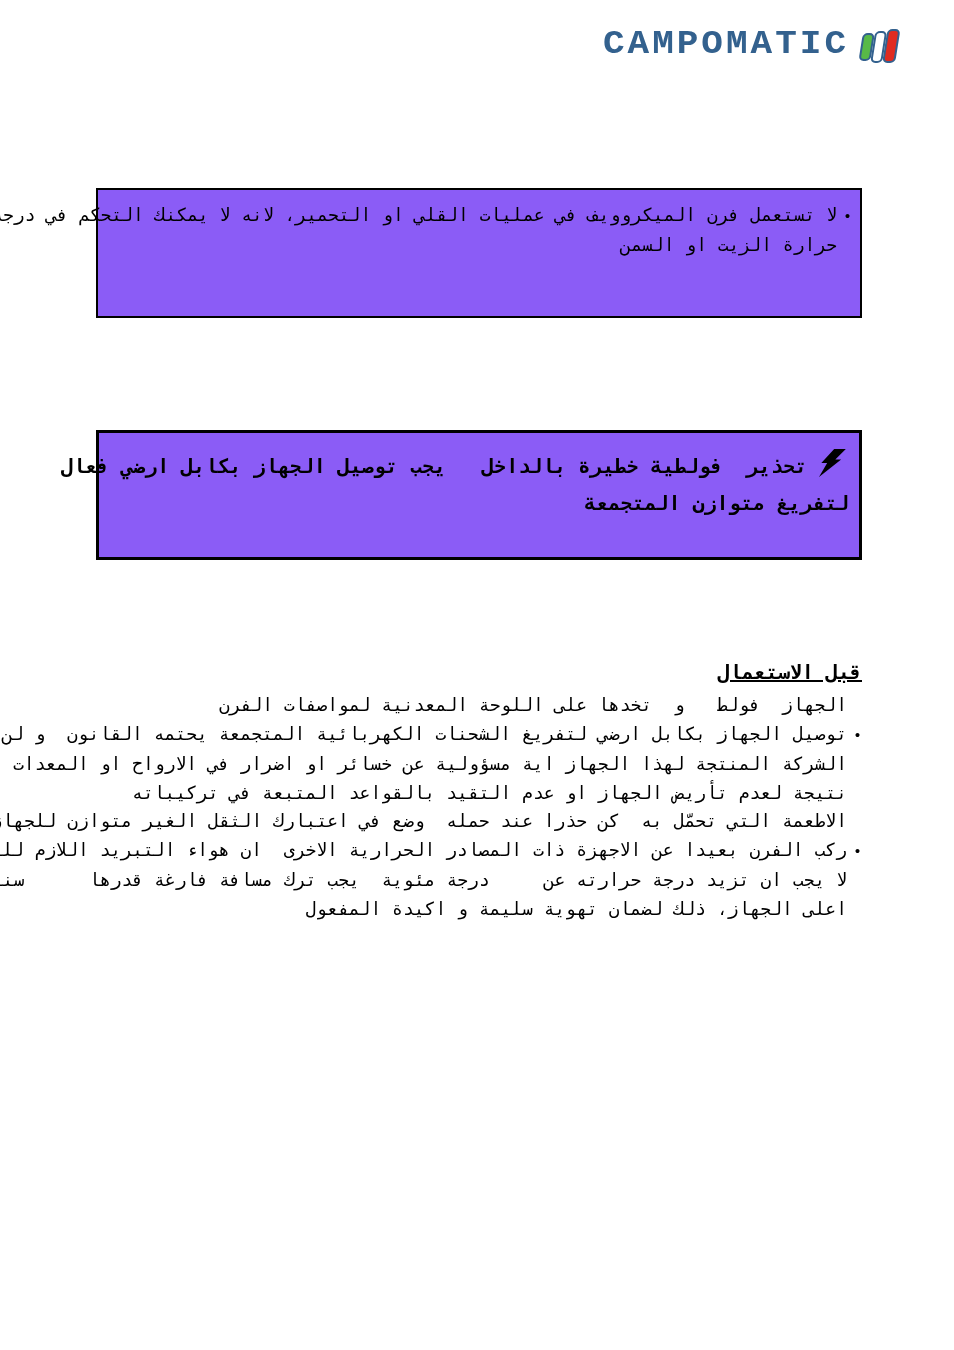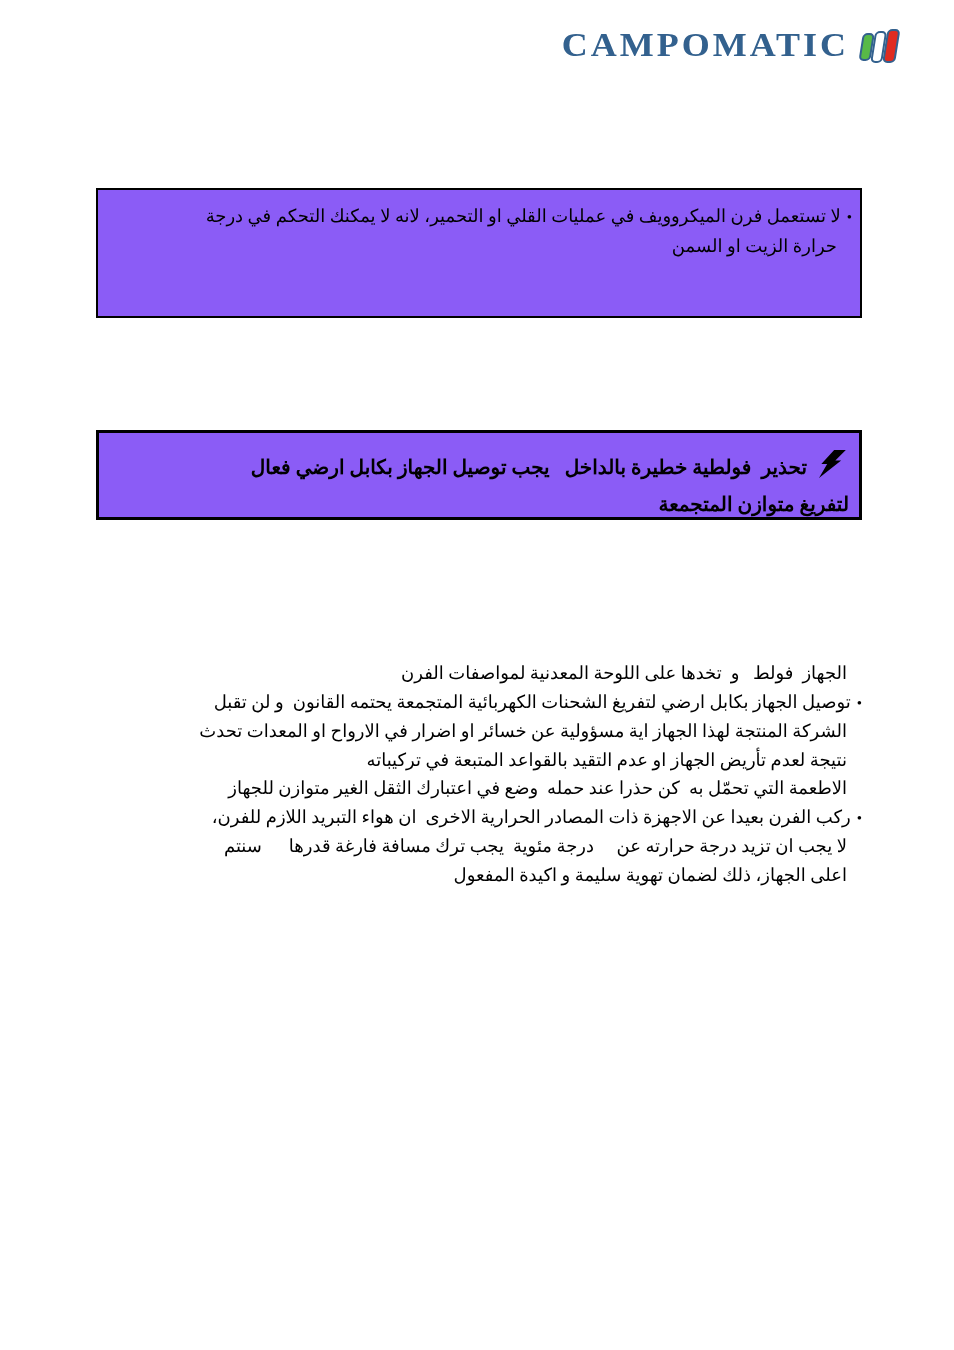--- a/index.html
+++ b/index.html
@@ -3,21 +3,21 @@
 <meta charset="utf-8">
 <style>
   * { box-sizing: border-box; }
   html, body { margin: 0; padding: 0; background: #ffffff; }
   .page {
     position: relative;
     width: 954px;
     height: 1350px;
     background: #ffffff;
     color: #000;
-    font-family: Liberation Serif, serif;
+    font-family: Liberation Mono, monospace;
     overflow: hidden;
   }
   
   .logo-row {
     position: absolute;
     top: 26px;
     right: 52px;
     display: flex;
     align-items: center;
     gap: 9px;
@@ -44,21 +44,21 @@
   }
   .box1 {
     top: 188px;
     height: 130px;
     padding: 12px 8px 0 8px;
     font-size: 18px;
     line-height: 29px;
   }
   .warnbox {
     top: 430px;
-    height: 90px;
+    height: 130px;
     border-width: 3px;
     padding: 16px 10px 0 10px;
     font-weight: bold;
     font-size: 20px;
     line-height: 37px;
   }
   .line { white-space: nowrap; }
   .cont { padding-right: 15px; }
   .bullet { display: inline-block; margin-left: 6px; font-size: 15px; }
   .bolt { width: 32px; height: 28px; vertical-align: -4px; margin-left: 10px; }
@@ -107,20 +107,21 @@
   <section class="box warnbox">
     <div class="line">
       <svg class="bolt" viewBox="0 0 26 24" aria-hidden="true">
         <polygon points="14,0 24,0 15,9 20,9 1,24 8,12 3,12" fill="#000000"></polygon>
       </svg><span>تحذير &nbsp;فولطية خطيرة بالداخل &nbsp;&nbsp;يجب توصيل الجهاز بكابل ارضي فعال</span>
     </div>
     <div class="line">لتفريغ متوازن المتجمعة</div>
   </section>
 
   <section class="before">
+    <div class="heading">قبل الاستعمال</div>
 
     <div class="line cont">الجهاز &nbsp;فولط &nbsp;&nbsp;و&nbsp; تخدها على اللوحة المعدنية لمواصفات الفرن</div>
 
     <div class="line">
       <span class="bullet">•</span><span>توصيل الجهاز بكابل ارضي لتفريغ الشحنات الكهربائية المتجمعة يحتمه القانون &nbsp;و لن تقبل</span>
     </div>
     <div class="line cont">الشركة المنتجة لهذا الجهاز اية مسؤولية عن خسائر او اضرار في الارواح او المعدات تحدث</div>
     <div class="line cont">نتيجة لعدم تأريض الجهاز او عدم التقيد بالقواعد المتبعة في تركيباته</div>
 
     <div class="line cont">الاطعمة التي تحمّل به &nbsp;كن حذرا عند حمله &nbsp;وضع في اعتبارك الثقل الغير متوازن للجهاز</div>

